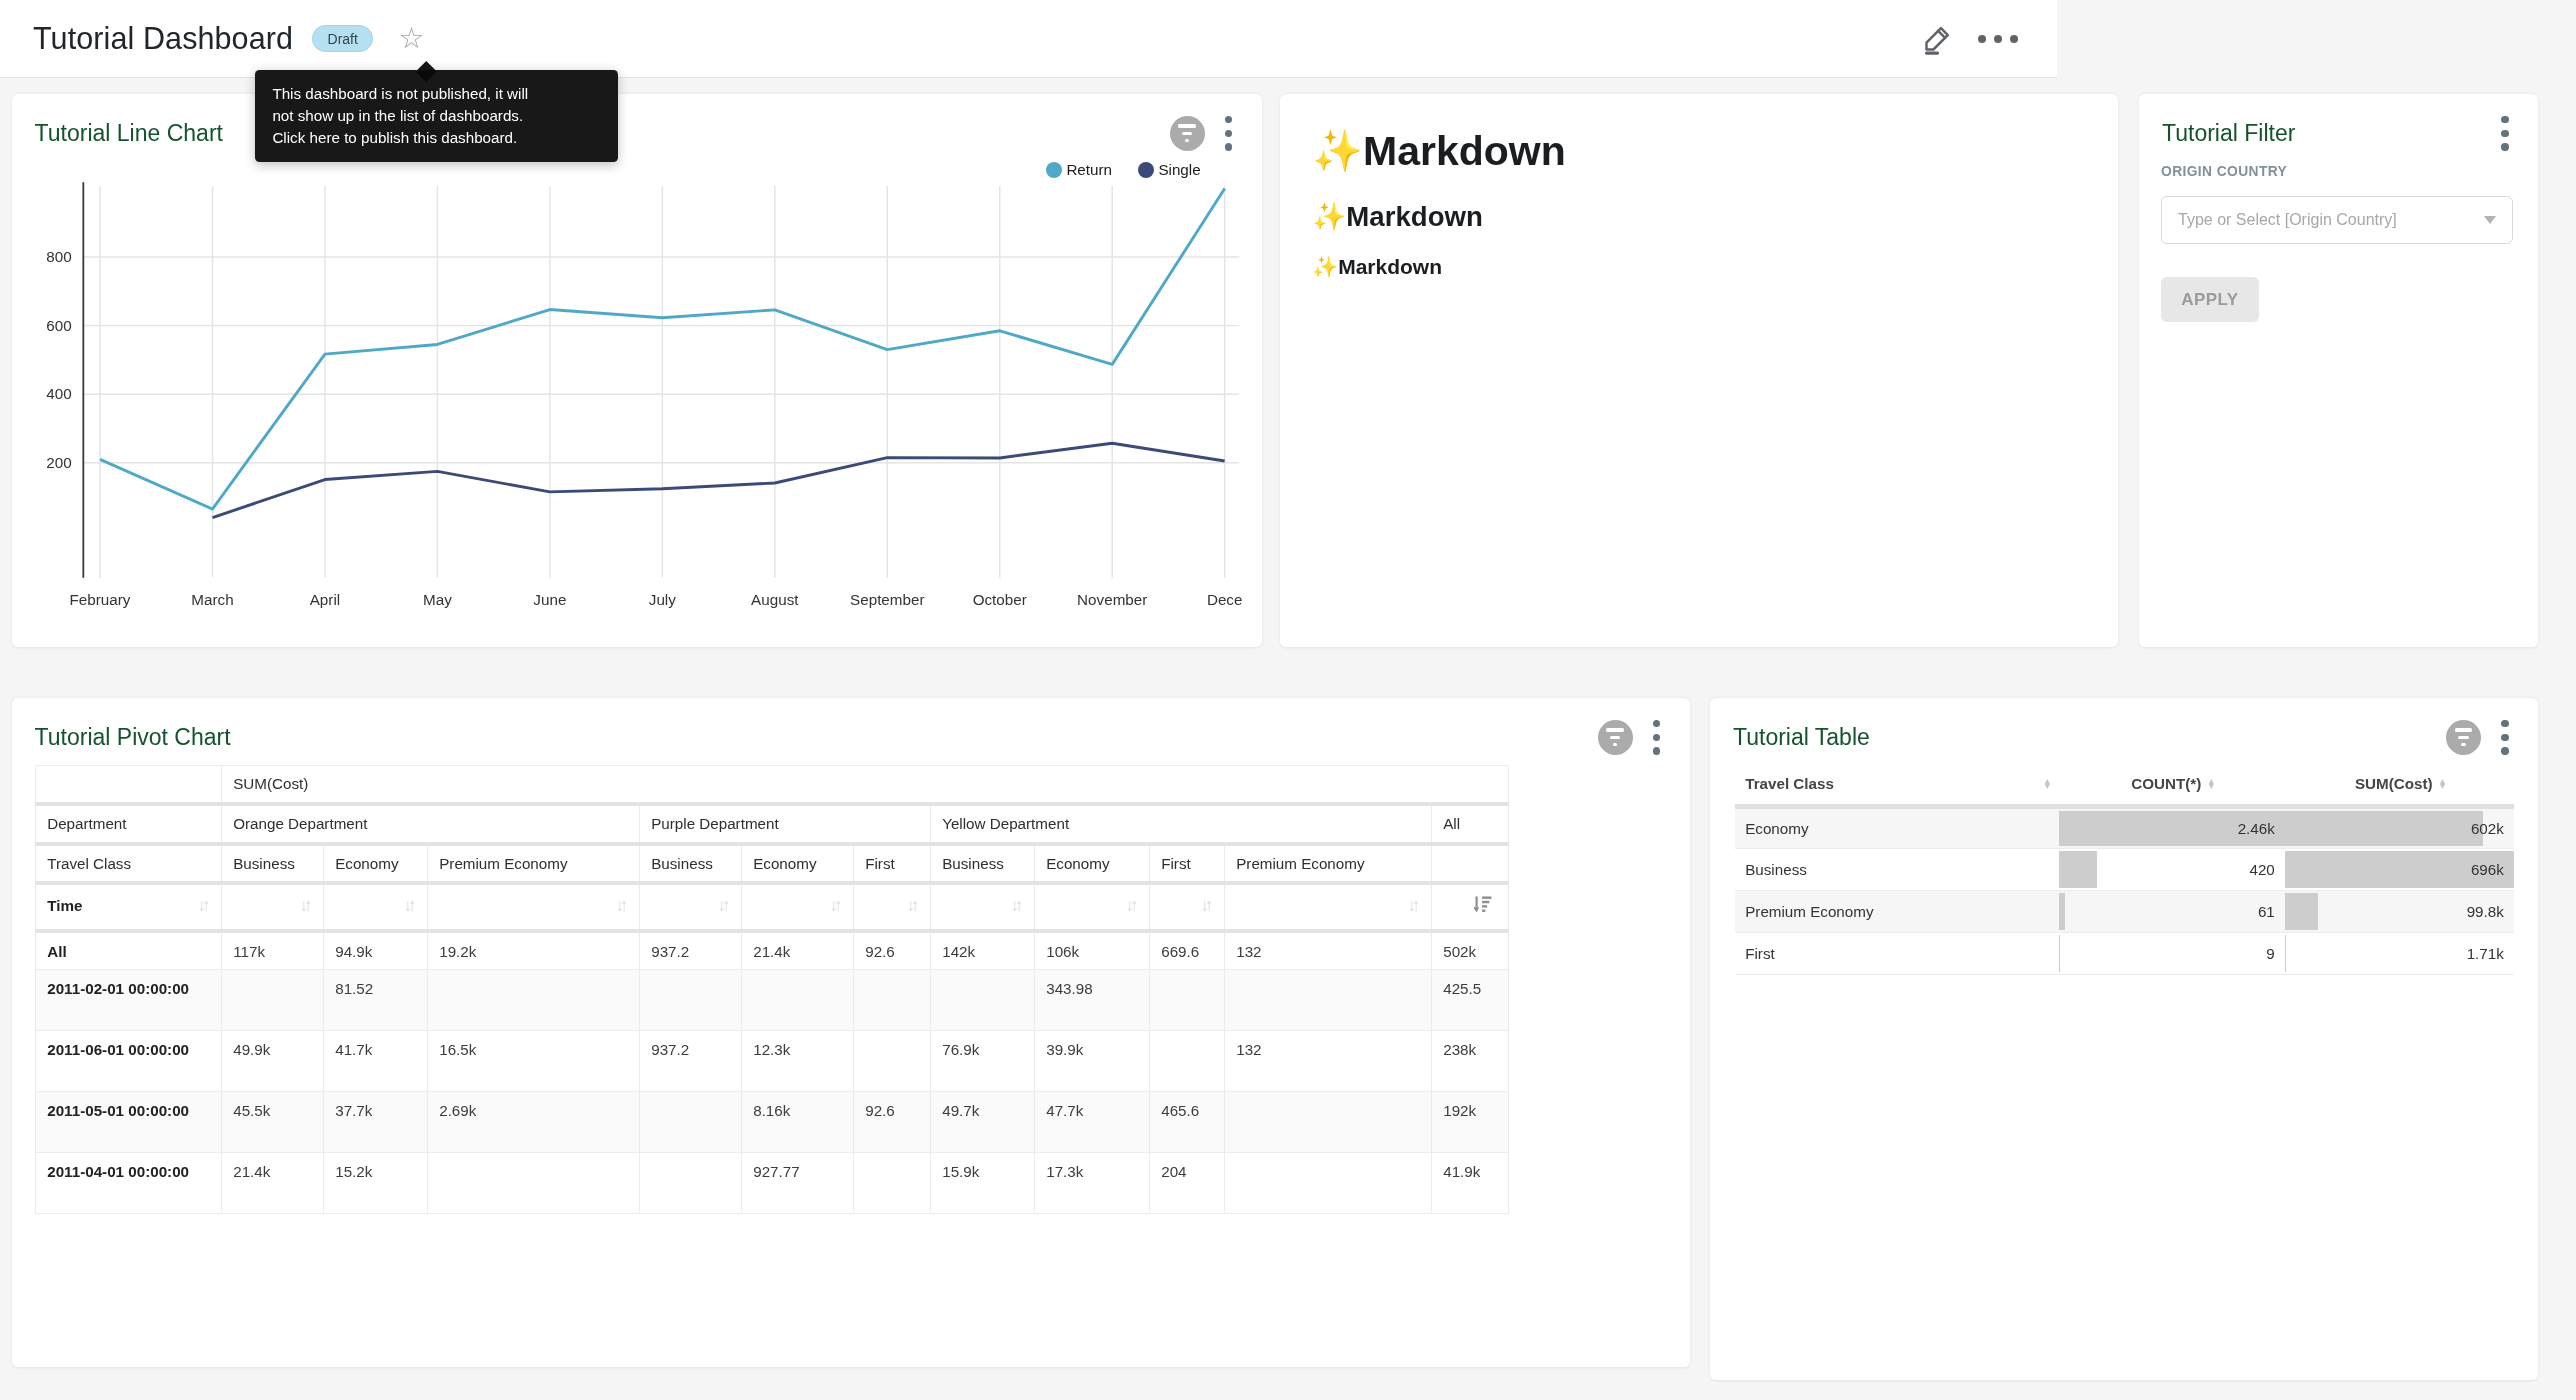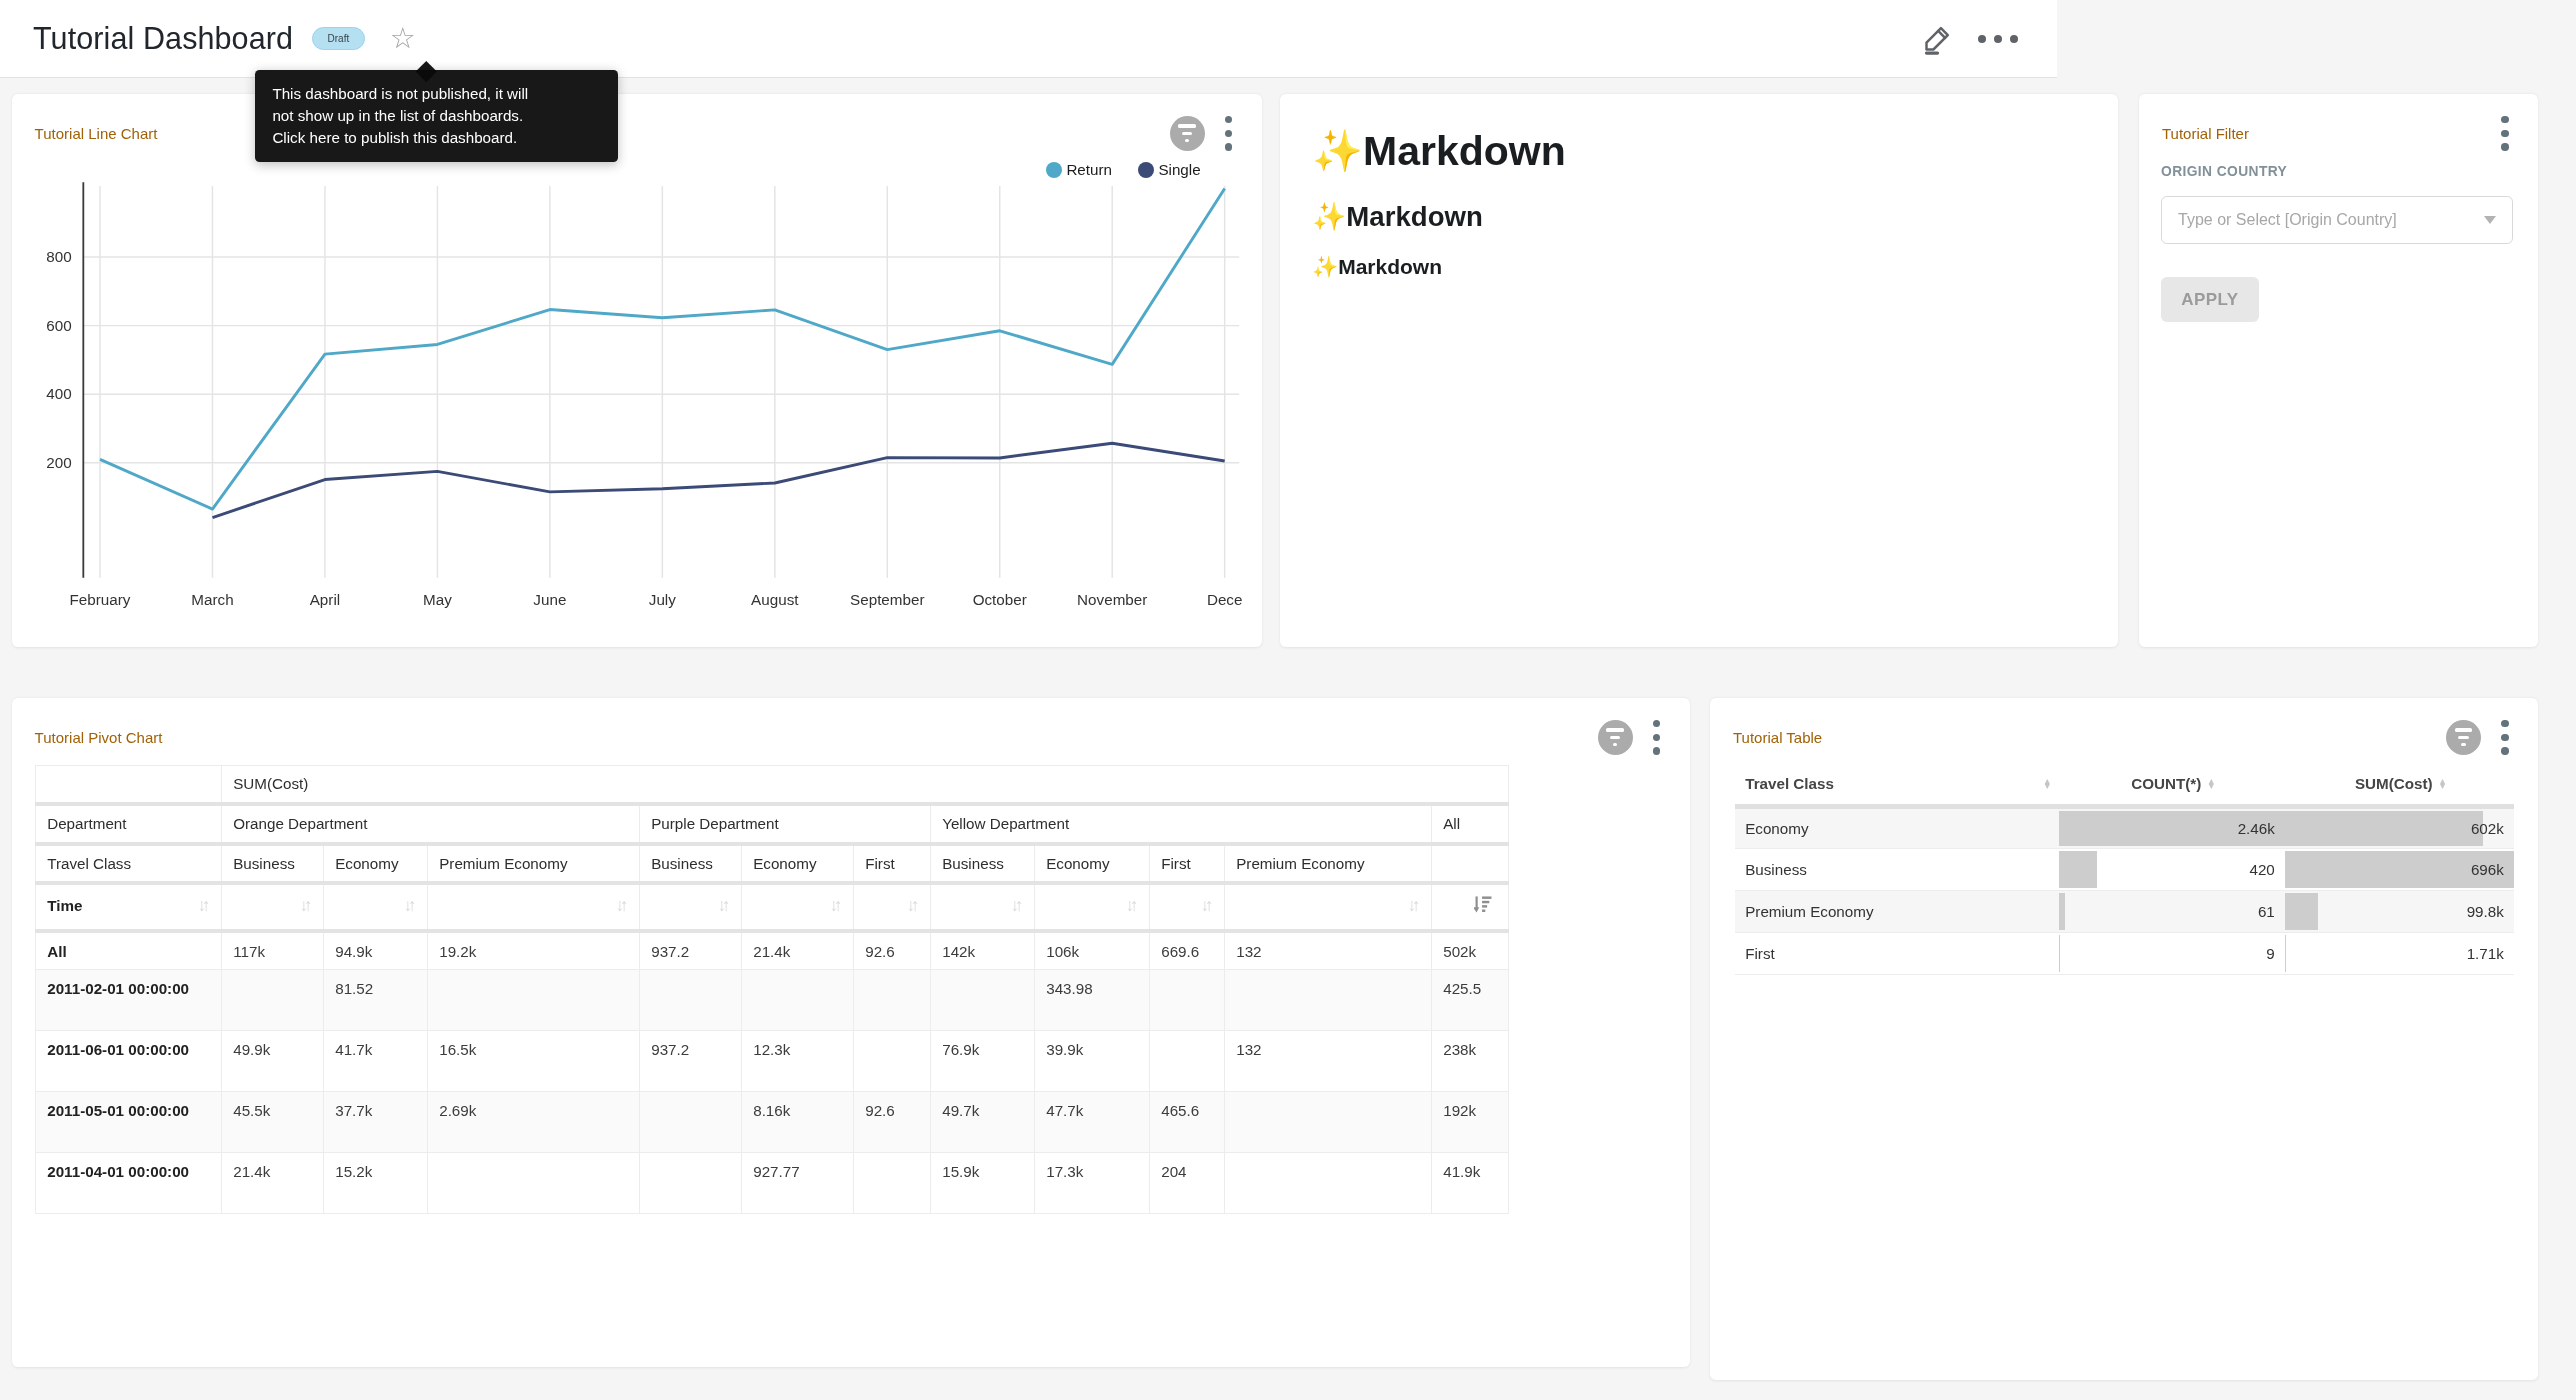--- a/index.html
+++ b/index.html
@@ -10,21 +10,21 @@
   }
   
   .page-header {
     position:absolute; left:0; top:0; width:2057px; height:78px;
     background:#fff; border-bottom:1.5px solid #e2e2e2;
     display:flex; align-items:center; padding:0 39px 0 33px;
   }
   .page-title { font-size:30.5px; font-weight:500; color:#20262b; letter-spacing:0.1px; }
   .draft-pill {
     margin-left:19px; background:#b5e0f1; border:1.5px solid #9ed2e8; color:#39434b;
-    font-size:10px; padding:5.1px 14.5px; border-radius:22px; line-height:1;
+    font-size:14px; padding:5.1px 14.5px; border-radius:22px; line-height:1;
   }
   .fav-star { margin-left:25px; font-size:29px; color:#a3a3a3; line-height:1; }
   .header-spacer { flex:1; }
   .hdr-icon { display:flex; align-items:center; justify-content:center; width:44px; height:44px; cursor:pointer; }
   .ellipsis-h { display:flex; gap:8px; margin-left:19px; }
   .ellipsis-h i { width:8px; height:8px; border-radius:50%; background:#5f6368; }
   
   .tooltip {
     position:absolute; left:255px; top:70px; width:363px; z-index:50;
     background:rgba(10,10,10,.94); color:#fff; border-radius:4.4px;
@@ -34,21 +34,21 @@
   .tooltip .arrow {
     position:absolute; top:-6.5px; left:164px; width:14.5px; height:14.5px;
     background:rgba(10,10,10,.94); transform:rotate(45deg);
   }
   
   .card {
     position:absolute; background:#fff; border-radius:5.8px;
     box-shadow:0 0.7px 2.9px rgba(0,0,0,.08);
   }
   .card-header { position:absolute; left:23px; top:19px; right:25px; display:flex; align-items:center; }
-  .card-title { font-size:15px; font-weight:500; color:#a16207; }
+  .card-title { font-size:23px; font-weight:500; color:#14532d; }
   .card-header .spacer { flex:1; }
   .filter-badge {
     width:35px; height:35px; border-radius:50%; background:#ababab;
     display:flex; flex-direction:column; align-items:center; justify-content:center; gap:3.6px;
     margin-right:16px; cursor:pointer;
   }
   .filter-badge i { display:block; background:#fff; height:3.6px; border-radius:1.5px; }
   .filter-badge i:nth-child(1){ width:17.4px; } .filter-badge i:nth-child(2){ width:10.2px; } .filter-badge i:nth-child(3){ width:4.4px; }
   .kebab { display:flex; flex-direction:column; gap:6.5px; padding:2.9px 4.4px; cursor:pointer; }
   .kebab i { width:7.3px; height:7.3px; border-radius:50%; background:#64727b; }

